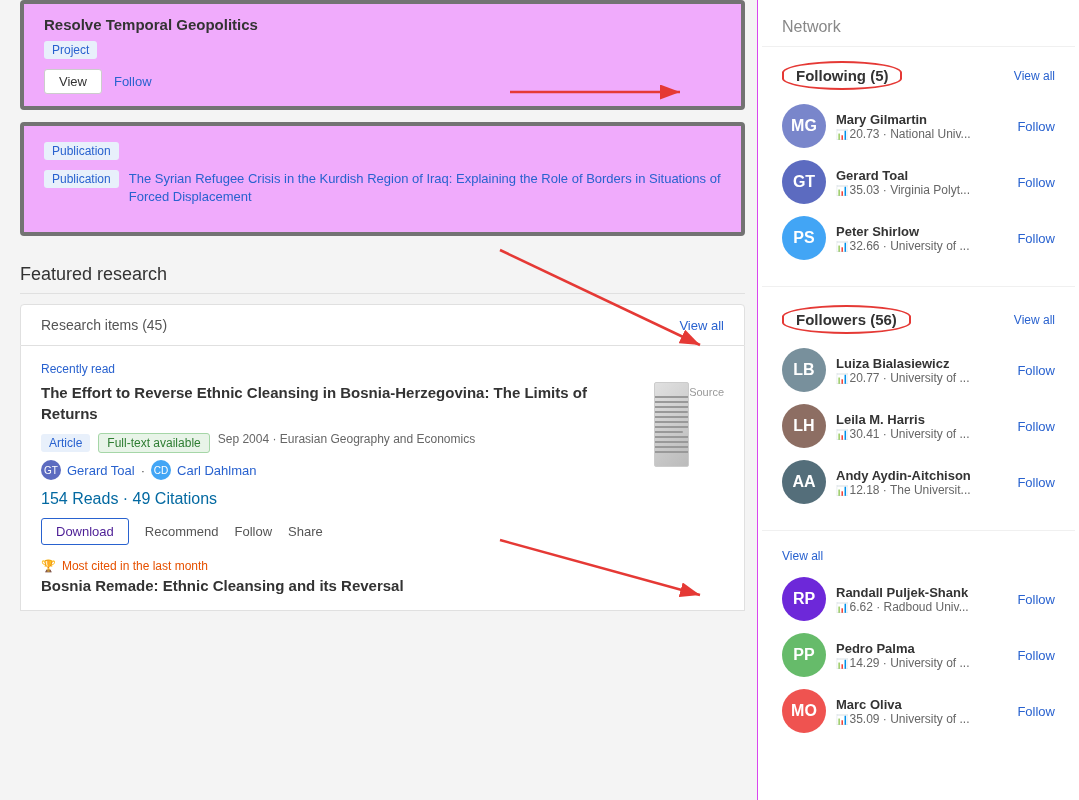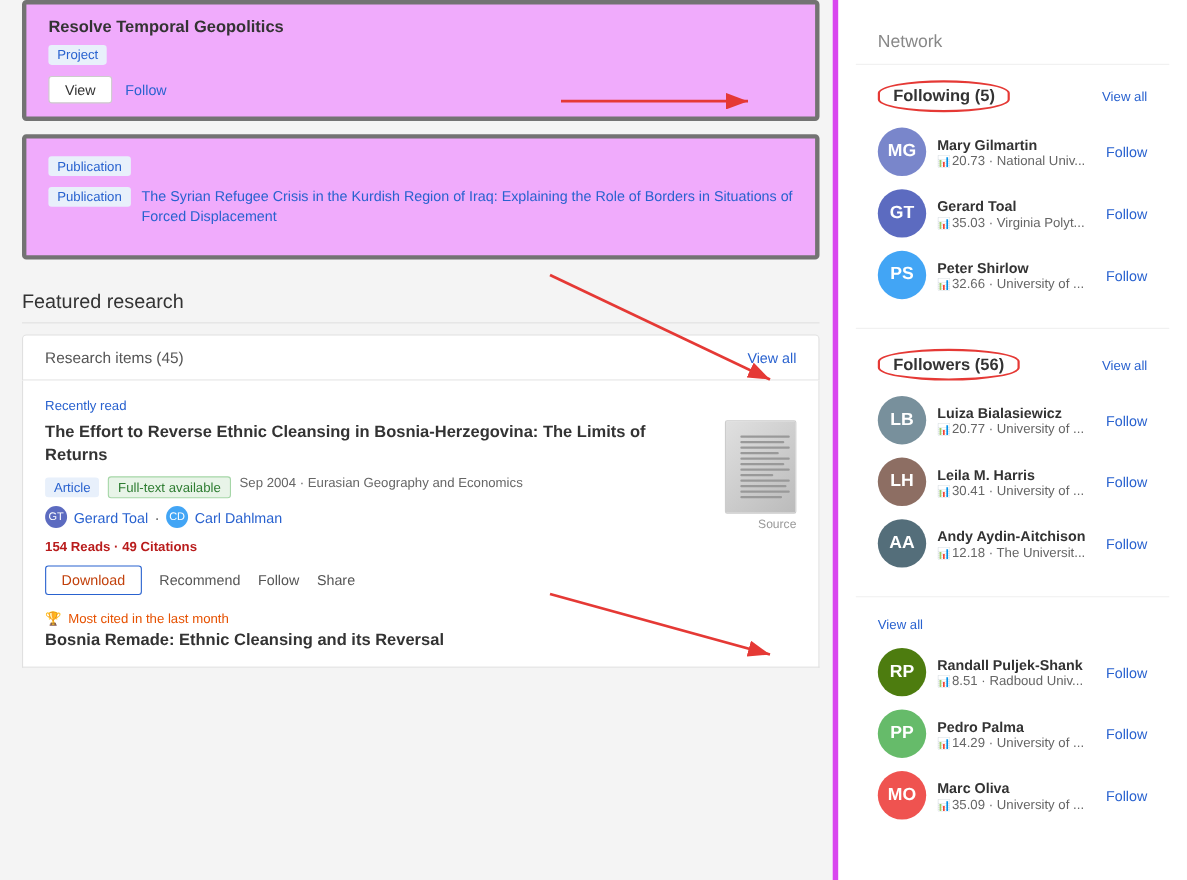--- a/index.html
+++ b/index.html
@@ -36,35 +36,35 @@
     .recently-read { color: #2962cf; font-size: 12px; margin-bottom: 6px; }
     .article-content { display: flex; gap: 20px; }
     .article-text { flex: 1; }
     .article-title { font-size: 15px; font-weight: 700; color: #333; line-height: 1.4; margin-bottom: 8px; }
     .article-tags { display: flex; align-items: center; gap: 8px; margin-bottom: 6px; flex-wrap: wrap; }
     .tag-article { display: inline-block; background: #e8f0fb; color: #2962cf; border-radius: 3px; padding: 2px 8px; font-size: 12px; }
     .tag-fulltext { display: inline-block; background: #e8f4e8; color: #2e7d32; border-radius: 3px; padding: 2px 8px; font-size: 12px; border: 1px solid #a5d6a7; }
     .article-meta { font-size: 12px; color: #666; margin-bottom: 8px; }
     .author-row { display: flex; align-items: center; gap: 6px; font-size: 13px; color: #555; margin-bottom: 10px; }
     .author-avatar { width: 20px; height: 20px; border-radius: 50%; background: #bbb; display: inline-flex; align-items: center; justify-content: center; font-size: 10px; color: #fff; overflow: hidden; }
-    .article-thumbnail { width: 70px; min-width: 70px; display: flex; flex-direction: column; align-items: flex-end; }
+    .article-thumbnail { width: 70px; min-width: 70px; display: flex; flex-direction: row; }
     .thumb-img { width: 65px; height: 85px; background: linear-gradient(135deg, #e0e0e0, #bbb); border: 1px solid #ccc; display: flex; align-items: center; justify-content: center; border-radius: 2px; overflow: hidden; }
     .thumb-lines { width: 50px; display: flex; flex-direction: column; gap: 3px; padding: 6px; }
     .thumb-line { height: 2px; background: #999; border-radius: 1px; }
     .source-label { font-size: 11px; color: #999; margin-top: 4px; }
-    .stats-row { font-size: 12px; color: #b91c1c; margin-bottom: 10px; font-weight: bold; }
+    .stats-row { font-size: 16px; color: #0369a1; margin-bottom: 10px; }
     .action-row { display: flex; align-items: center; gap: 16px; }
-    .btn-download { border: 1px solid #2962cf; background: #fff; color: #c2410c; border-radius: 3px; padding: 5px 14px; font-size: 13px; cursor: pointer; }
+    .btn-download { border: 1px solid #2962cf; background: #fff; color: #4c1d95; border-radius: 3px; padding: 5px 14px; font-size: 13px; cursor: pointer; }
     .action-link { color: #555; font-size: 13px; cursor: pointer; background: none; border: none; }
 
     .most-cited-row { display: flex; align-items: center; gap: 6px; font-size: 12px; color: #e65100; margin-top: 14px; }
     .most-cited-title { font-size: 15px; font-weight: 700; color: #333; margin-top: 4px; }
 
     
-    .right-panel { width: 322px; min-width: 322px; background: #fff; border-left: 5px solid #d946ef; padding: 16px; }
+    .right-panel { width: 322px; min-width: 322px; background: #fff; border-left: 1px solid #d946ef; padding: 4px; }
     .network-header { padding: 14px 20px 10px 20px; font-size: 16px; color: #888; font-weight: 400; border-bottom: 1px solid #f0f0f0; }
 
     .network-section { padding: 14px 20px 10px 20px; }
     .network-section-header { display: flex; justify-content: space-between; align-items: center; margin-bottom: 14px; }
     .network-section-title { font-size: 15px; font-weight: 700; color: #333; }
     .network-section-title.circled { display: inline-block; border: 2px solid #e53935; border-radius: 50%/40%; padding: 4px 12px; }
     .view-all-sm { color: #2962cf; font-size: 12px; text-decoration: none; }
     .person-row { display: flex; align-items: center; gap: 10px; margin-bottom: 12px; }
     .person-avatar { width: 44px; height: 44px; border-radius: 50%; background: #ccc; overflow: hidden; display: flex; align-items: center; justify-content: center; font-size: 16px; color: #fff; font-weight: 600; flex-shrink: 0; }
     .person-info { flex: 1; min-width: 0; }
@@ -79,21 +79,21 @@
 
     .page-wrapper { position: relative; width: 1079px; background: #f4f4f4; }
 
     
     .av-mary { background: #7986cb; }
     .av-gerard { background: #5c6bc0; }
     .av-peter { background: #42a5f5; }
     .av-luiza { background: #78909c; }
     .av-leila { background: #8d6e63; }
     .av-andy { background: #546e7a; }
-    .av-randall { background: #4d7c0f; }
+    .av-randall { background: #6d28d9; }
     .av-pedro { background: #66bb6a; }
     .av-marc { background: #ef5350; }
 
     .bar-icon { font-size: 10px; color: #2962cf; margin-right: 1px; }
   </style>
 </head>
 <body>
 
 <div class="page-wrapper">
   <div class="layout">
@@ -252,21 +252,21 @@
       <hr class="section-divider">
 
       <div class="network-section">
         <div class="network-section-header">
           <a class="view-all-sm">View all</a>
         </div>
         <div class="person-row">
           <div class="person-avatar av-randall">RP</div>
           <div class="person-info">
             <div class="person-name">Randall Puljek-Shank</div>
-            <div class="person-stat"><span class="bar-icon">📊</span><span>8.51 · Radboud Univ...</span></div>
+            <div class="person-stat"><span class="bar-icon">📊</span><span>6.62 · Radboud Univ...</span></div>
           </div>
           <button class="person-follow">Follow</button>
         </div>
         <div class="person-row">
           <div class="person-avatar av-pedro">PP</div>
           <div class="person-info">
             <div class="person-name">Pedro Palma</div>
             <div class="person-stat"><span class="bar-icon">📊</span><span>14.29 · University of ...</span></div>
           </div>
           <button class="person-follow">Follow</button>

